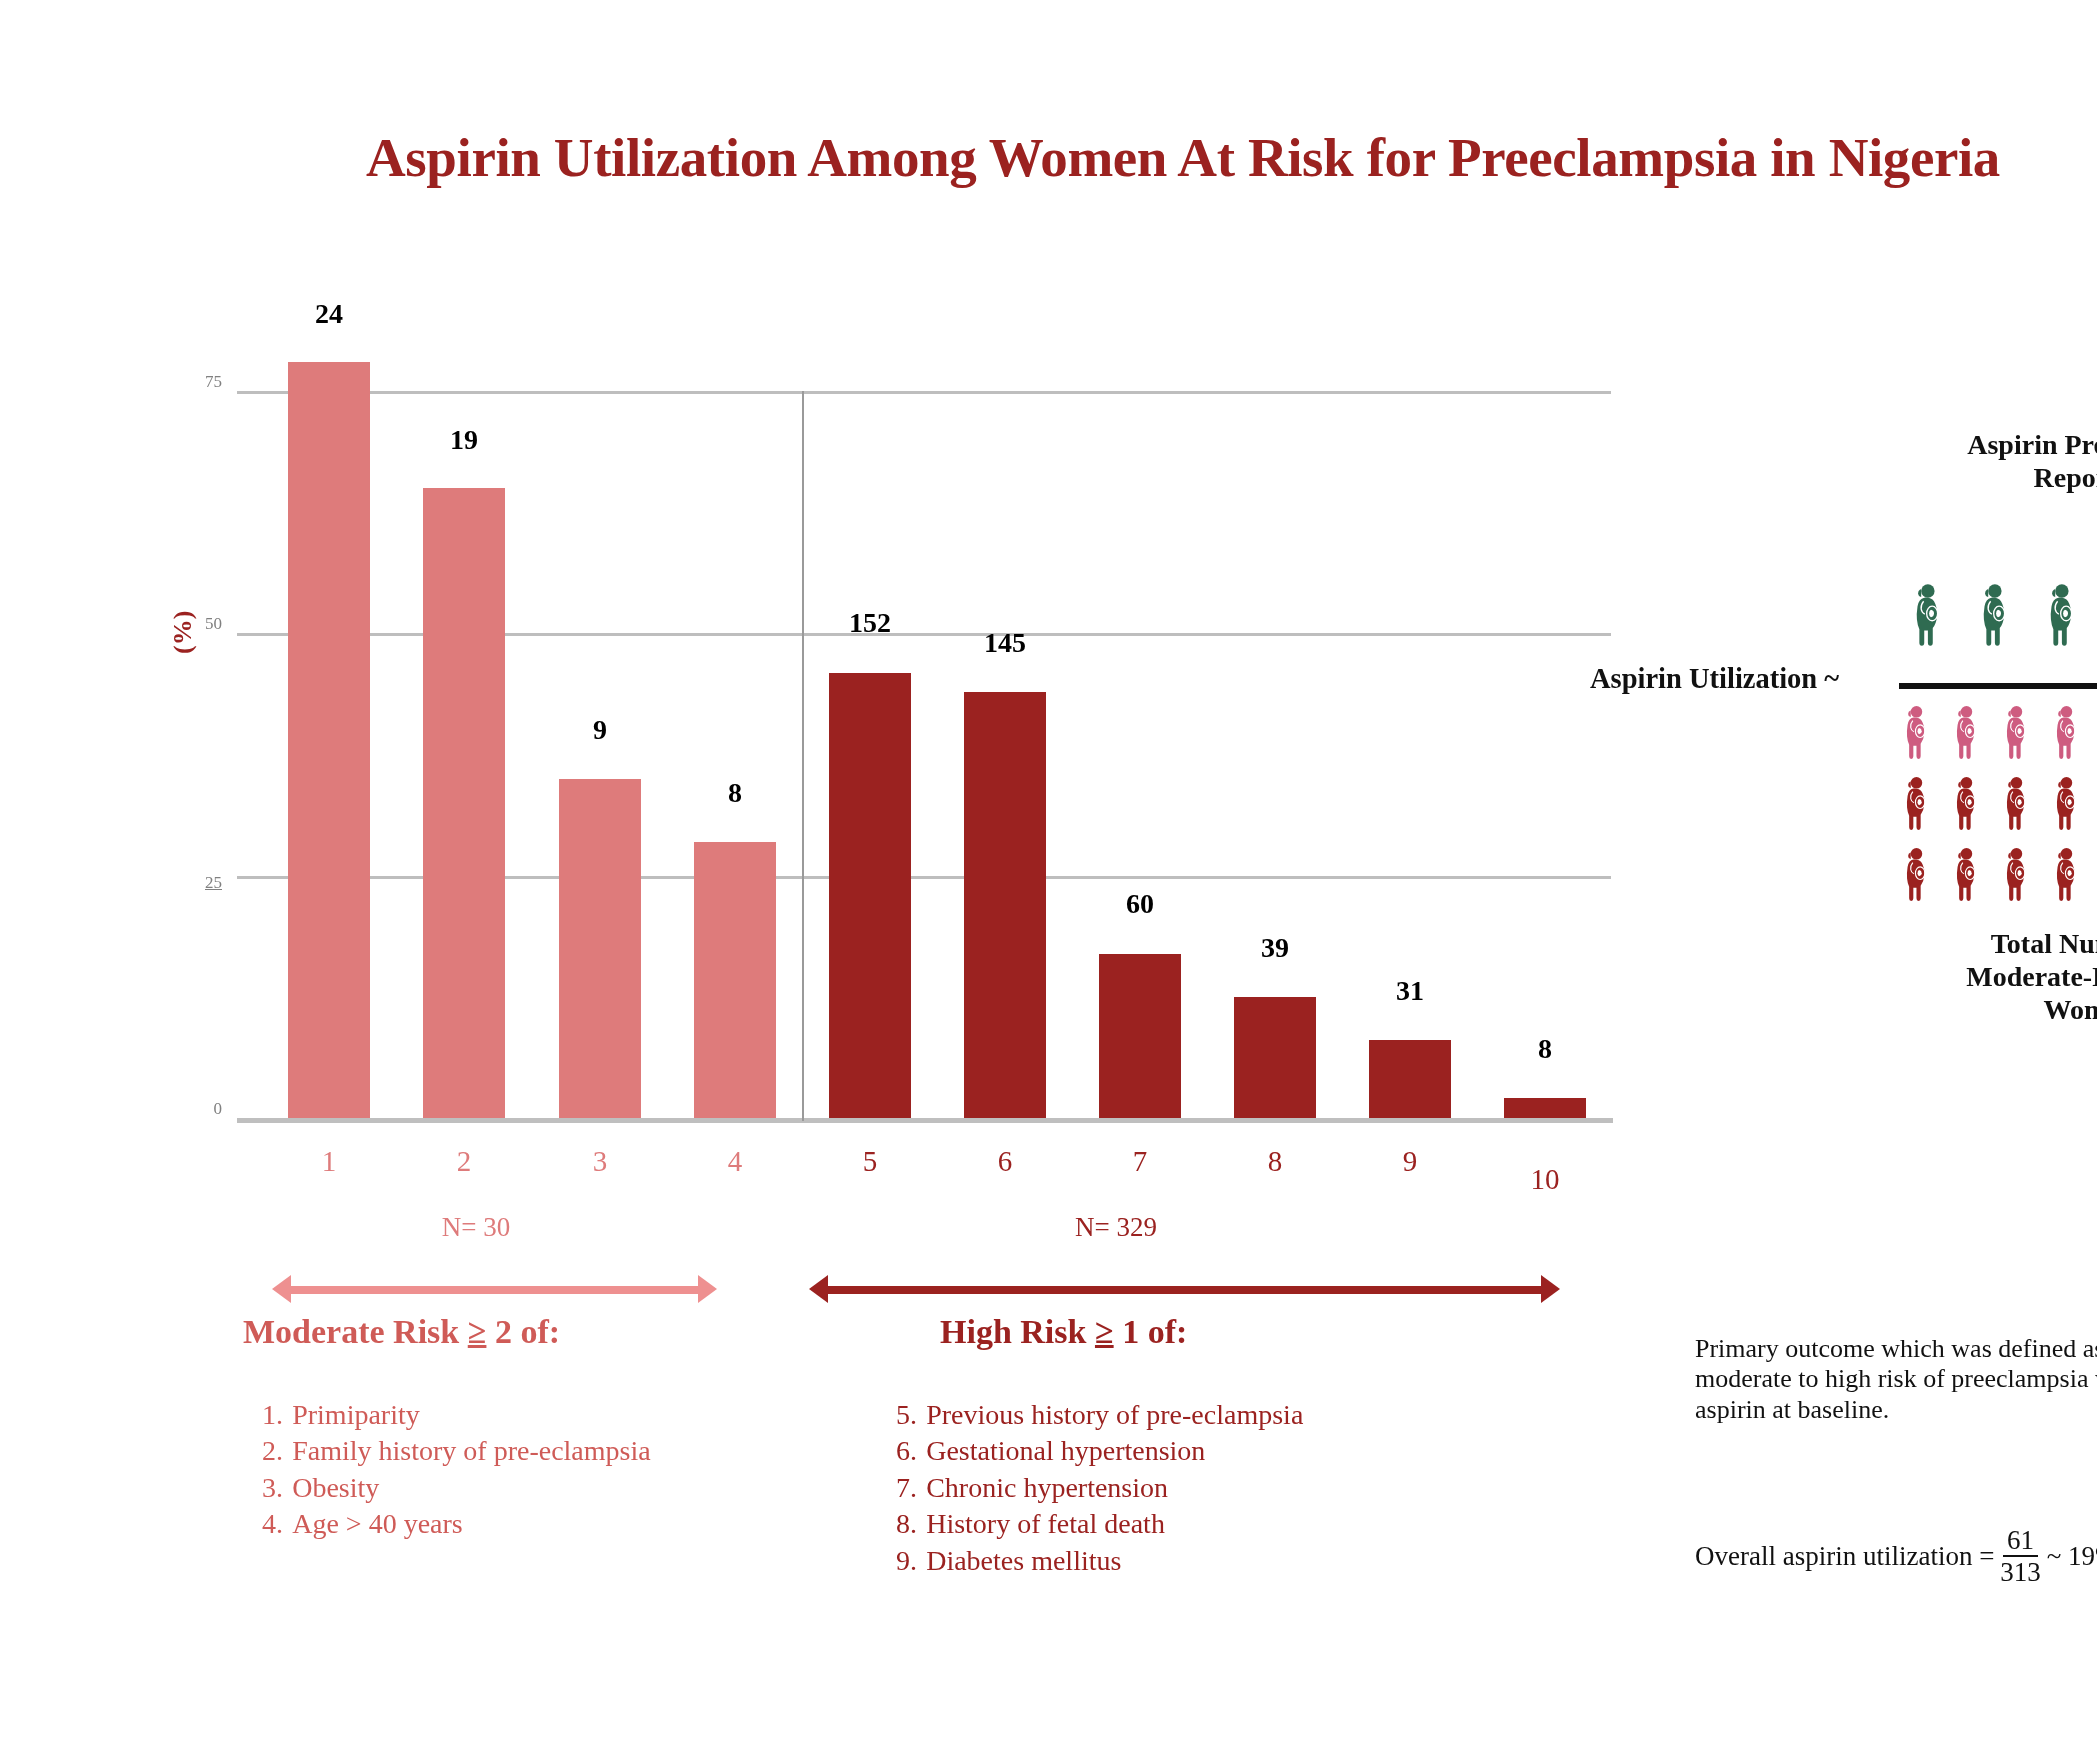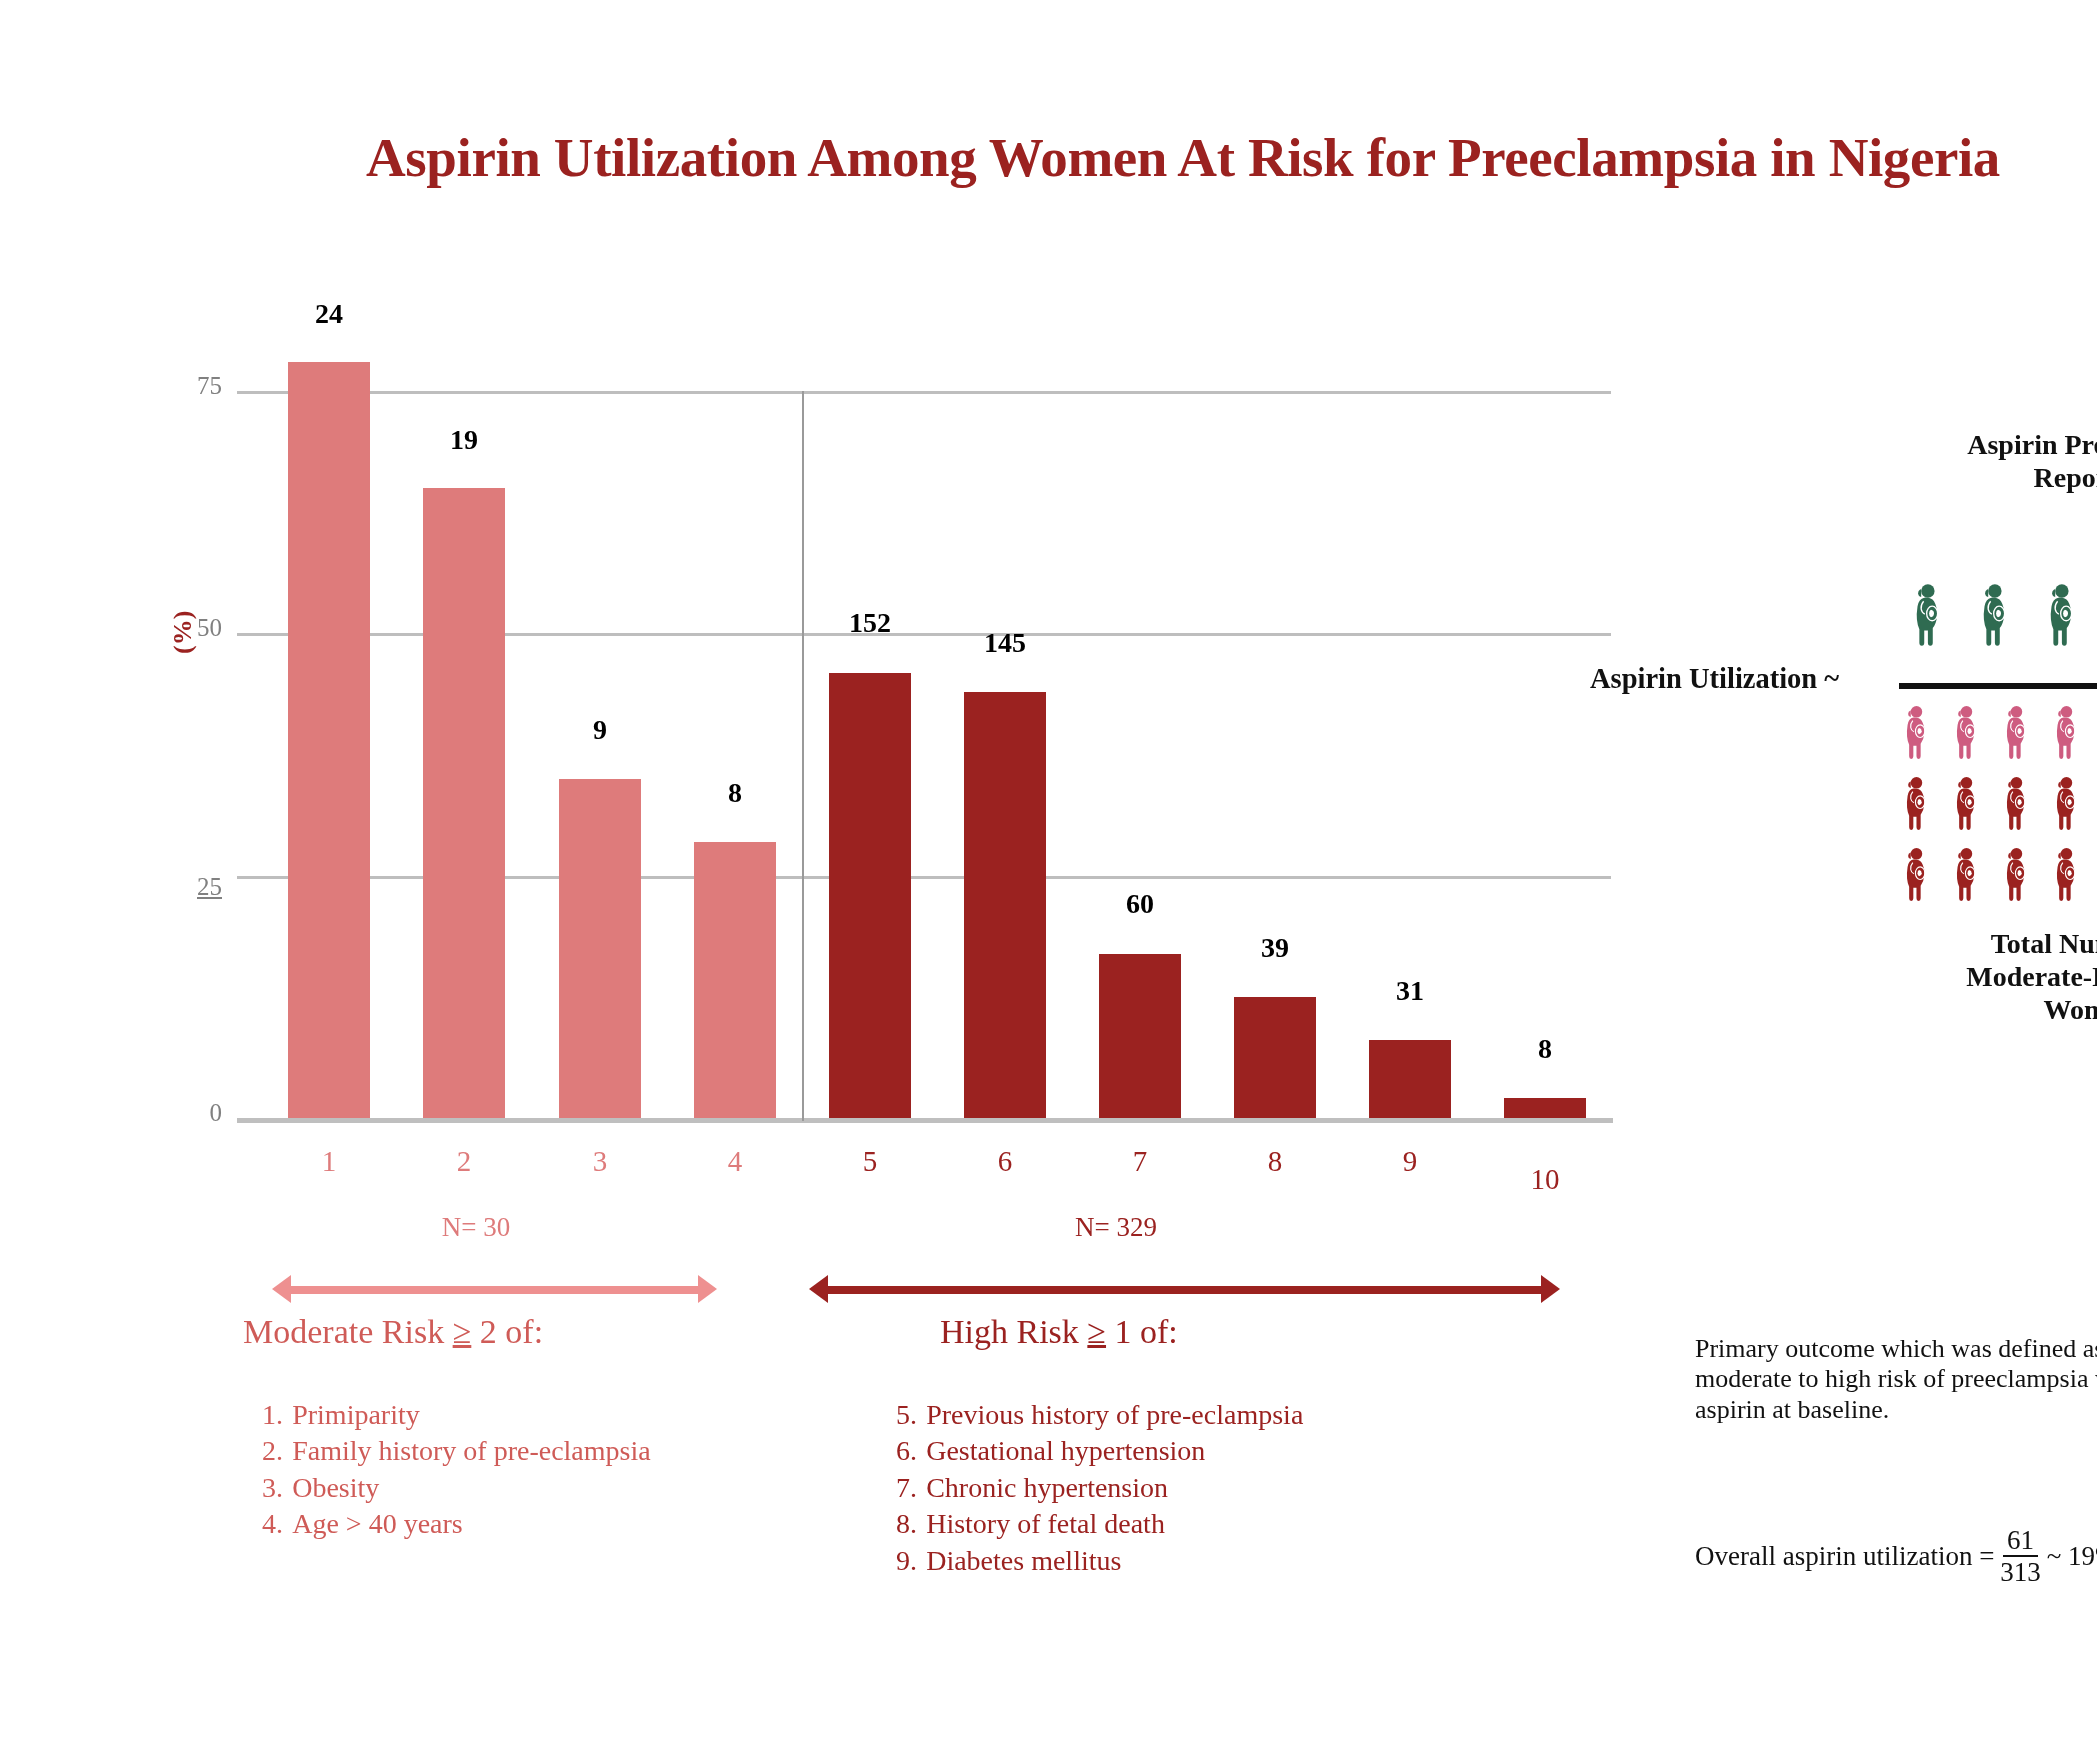--- a/index.html
+++ b/index.html
@@ -16,21 +16,21 @@
   }
 
   
   #chart{position:absolute;left:176px;top:260px;width:1426px;height:889px;}
 
   .gridline{position:absolute;left:61px;width:1374px;height:2.9px;background:#BEBEBE;}
   .axisline{position:absolute;left:61px;width:1376px;height:5px;background:#BFBFBF;}
   .divider{position:absolute;width:2.1px;background:#9A9A9A;}
 
   .ytick{position:absolute;right:0;width:50px;text-align:right;
-         font-size:25px;color:#808080;}
+         font-size:17px;color:#808080;}
 
   .ylabel{position:absolute;left:-8.4px;top:394px;font-size:26px;font-weight:bold;
           color:#9B2220;transform:rotate(-90deg);transform-origin:left top;
           white-space:nowrap;}
 
   .bar{position:absolute;bottom:0;}
   .bar.light{background:#DE7B7B;}
   .bar.dark{background:#9B2220;}
 
   .barval{position:absolute;text-align:center;font-size:28px;font-weight:bold;color:#000;
@@ -50,21 +50,21 @@
   .arrowwrap.light .arrowbar{background:#EE9090;}
   .arrowwrap.dark  .arrowbar{background:#9B2220;}
   .arrowhead{position:absolute;top:0;width:0;height:0;
              border-top:14.7px solid transparent;border-bottom:14.7px solid transparent;}
   .arrowwrap.light .ah-l{left:0;border-right:19.3px solid #EE9090;}
   .arrowwrap.light .ah-r{right:0;border-left:19.3px solid #EE9090;}
   .arrowwrap.dark  .ah-l{left:0;border-right:19.3px solid #9B2220;}
   .arrowwrap.dark  .ah-r{right:0;border-left:19.3px solid #9B2220;}
 
   
-  .riskhead{position:absolute;font-size:34px;font-weight:normal;white-space:nowrap;}
+  .riskhead{position:absolute;font-size:34px;font-weight:bold;white-space:nowrap;}
   .riskhead.light{color:#CF5B57;}
   .riskhead.dark{color:#9B2220;}
   .geq{text-decoration:underline;}
 
   .risklist{position:absolute;font-size:28px;line-height:1.30;}
   .risklist.light{color:#CF5B57;}
   .risklist.dark{color:#9B2220;}
   .risklist .li{display:flex;white-space:nowrap;}
   .risklist .num{display:inline-block;width:44px;text-align:right;padding-right:9.2px;}
 

